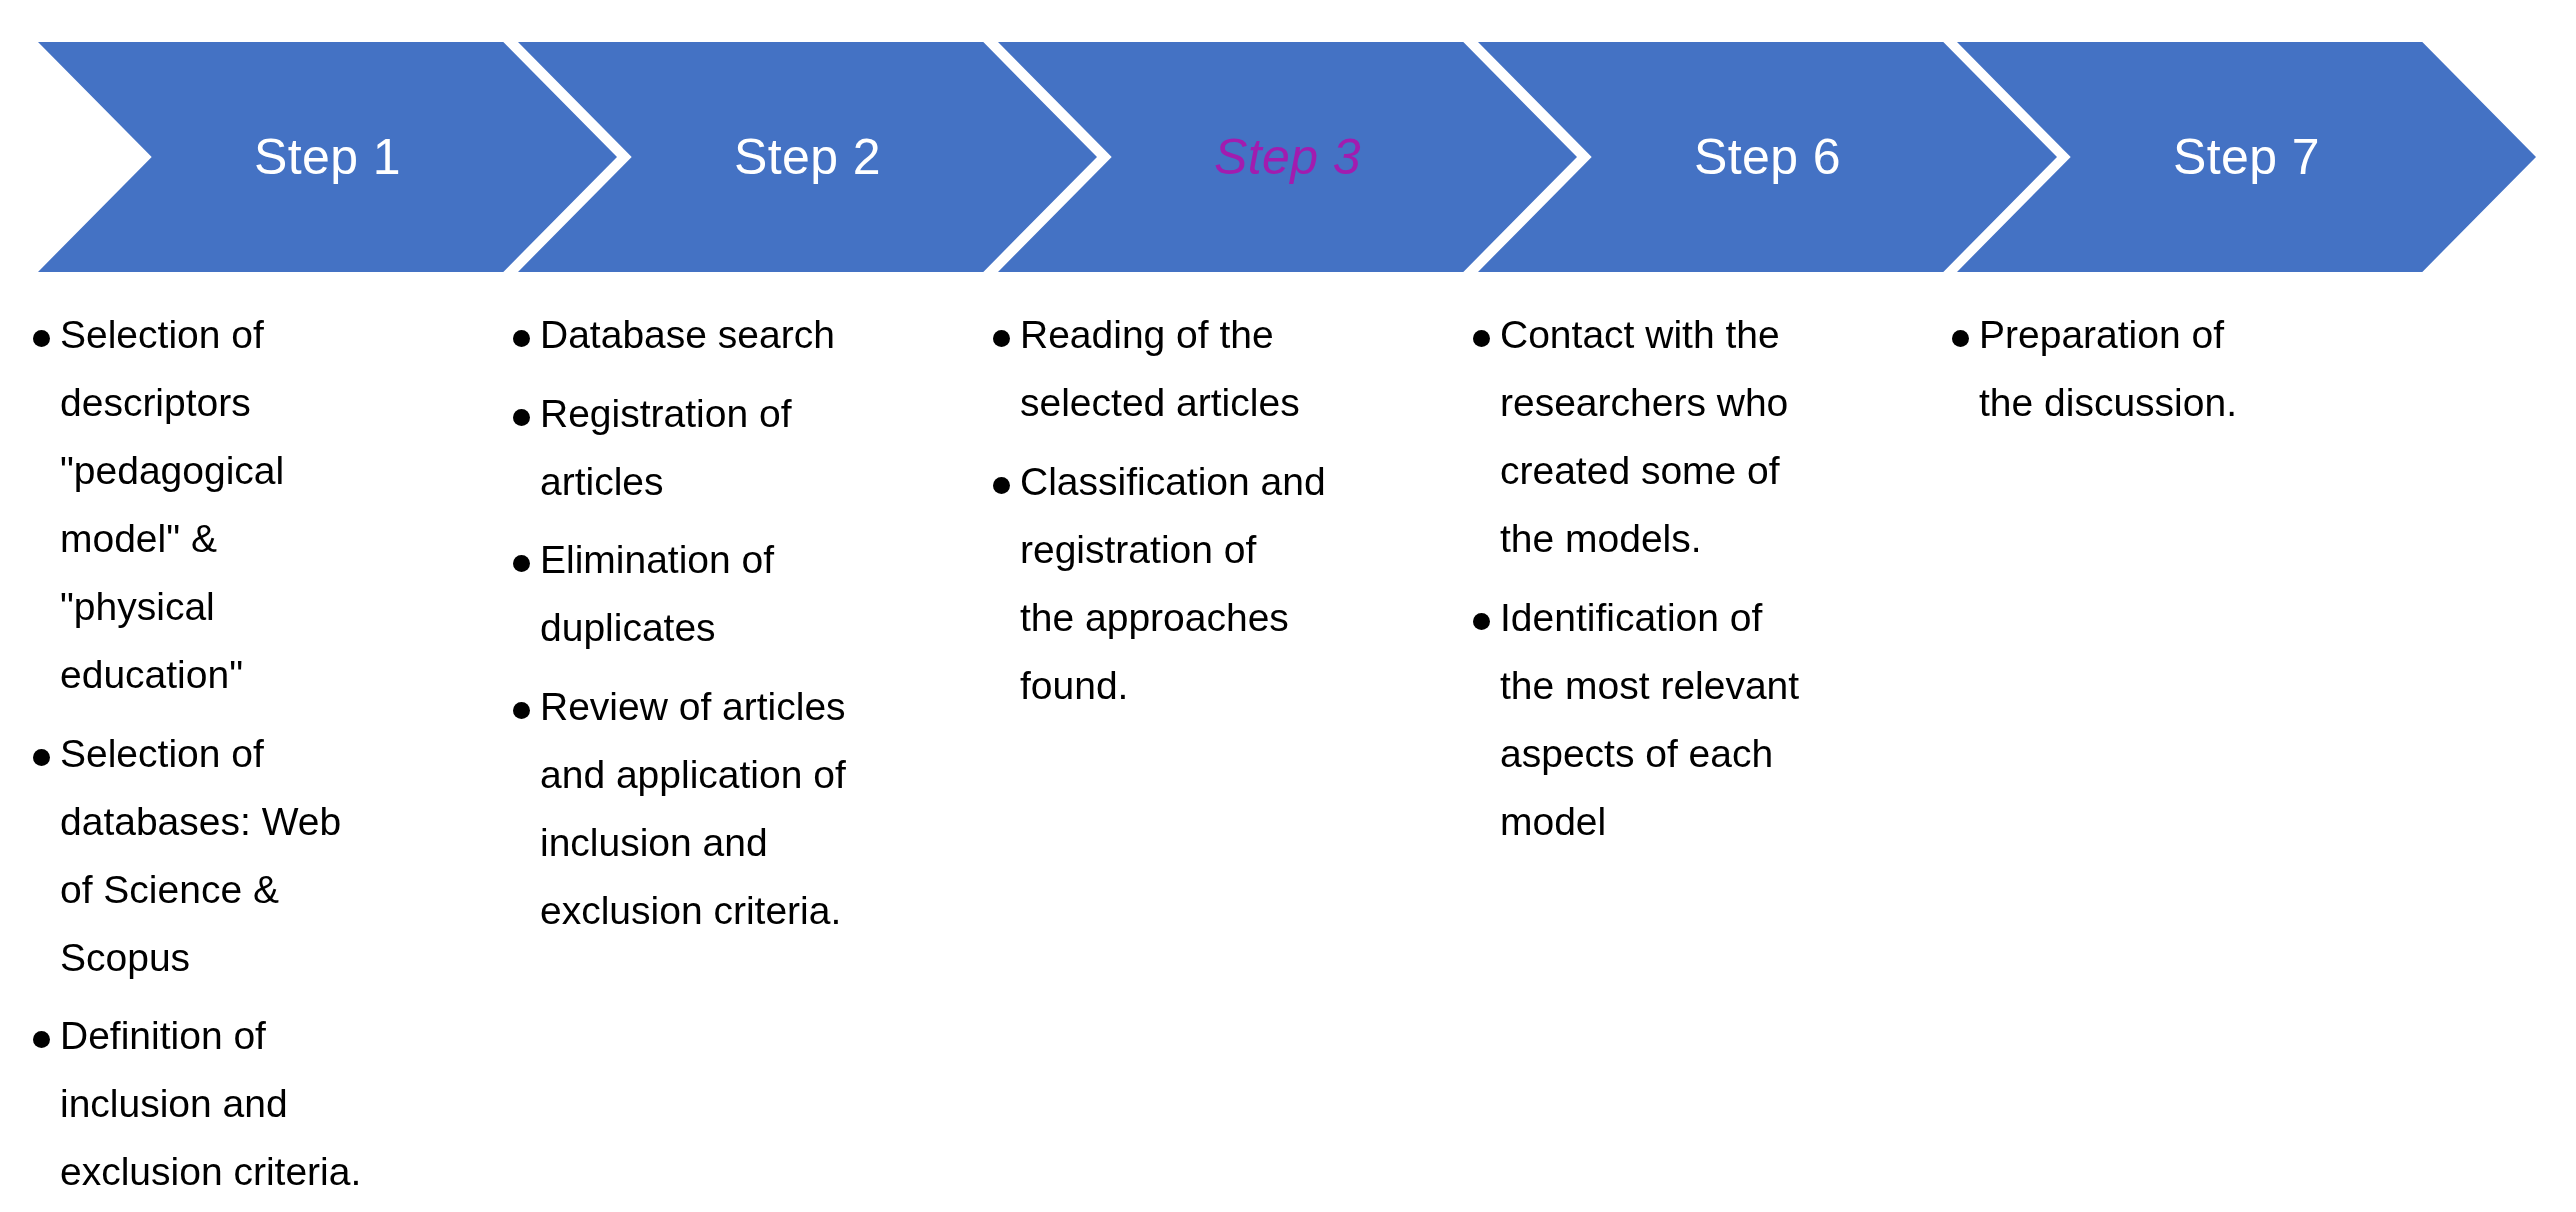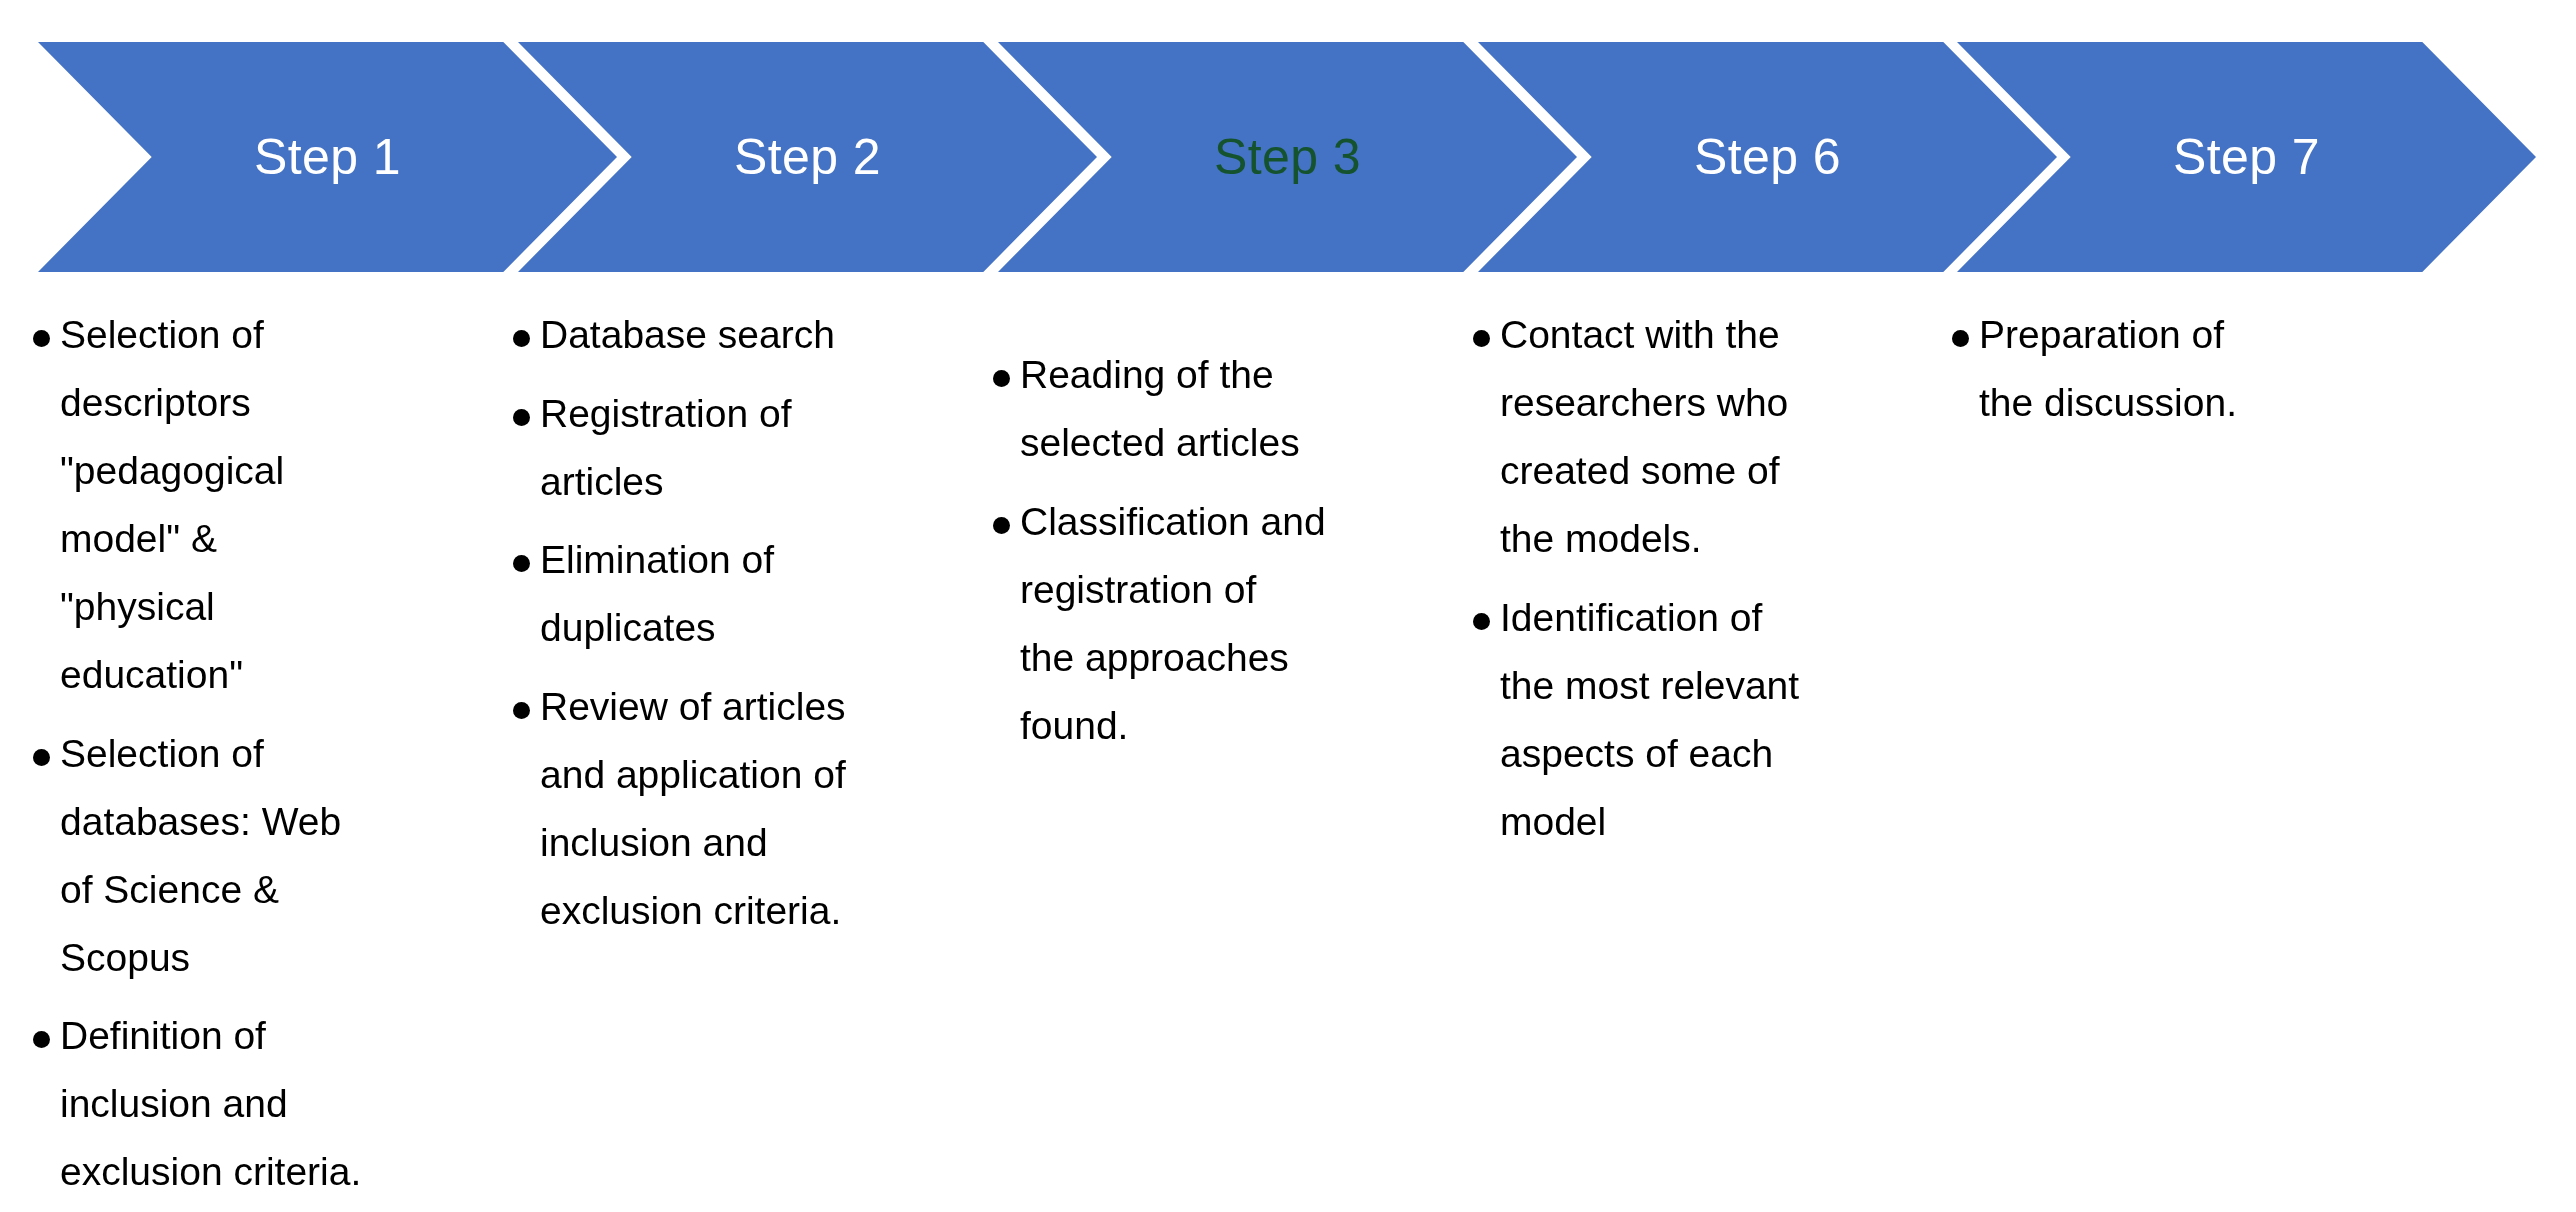--- a/index.html
+++ b/index.html
@@ -46,21 +46,21 @@
       <div class="chevron" style="left: 518px;">
     <svg width="579" height="230" viewBox="0 0 713 283" aria-hidden="true">
       <polygon points="0,0 573,0 713,141.5 573,283 0,283 140,141.5" fill="#4472C4"></polygon>
     </svg>
     <div class="chev-label" style="color: rgb(255, 255, 255);">Step 2</div>
   </div>
       <div class="chevron" style="left: 998px;">
     <svg width="579" height="230" viewBox="0 0 713 283" aria-hidden="true">
       <polygon points="0,0 573,0 713,141.5 573,283 0,283 140,141.5" fill="#4472C4"></polygon>
     </svg>
-    <div class="chev-label" style="color: #14532d;">Step 3</div>
+    <div class="chev-label" style="color: #a21caf; font-style: italic;">Step 3</div>
   </div>
       <div class="chevron" style="left: 1478px;">
     <svg width="579" height="230" viewBox="0 0 713 283" aria-hidden="true">
       <polygon points="0,0 573,0 713,141.5 573,283 0,283 140,141.5" fill="#4472C4"></polygon>
     </svg>
     <div class="chev-label" style="color: rgb(255, 255, 255);">Step 6</div>
   </div>
       <div class="chevron" style="left: 1957px;">
     <svg width="579" height="230" viewBox="0 0 713 283" aria-hidden="true">
       <polygon points="0,0 573,0 713,141.5 573,283 0,283 140,141.5" fill="#4472C4"></polygon>
@@ -77,21 +77,21 @@
         </ul>
   </div>
       <div class="col" style="left: 513px;">
     <ul class="bullets">
           <li class="bullet"><span class="dot" style="background: rgb(0, 0, 0);"></span>Database search</li>
           <li class="bullet"><span class="dot" style="background: rgb(0, 0, 0);"></span>Registration of<br>articles</li>
           <li class="bullet"><span class="dot" style="background: rgb(0, 0, 0);"></span>Elimination of<br>duplicates</li>
           <li class="bullet"><span class="dot" style="background: rgb(0, 0, 0);"></span>Review of articles<br>and application of<br>inclusion and<br>exclusion criteria.</li>
         </ul>
   </div>
-      <div class="col" style="left: 993px; margin-top: 40px;">
+      <div class="col" style="left: 993px;">
     <ul class="bullets">
           <li class="bullet"><span class="dot" style="background: rgb(0, 0, 0);"></span>Reading of the<br>selected articles</li>
           <li class="bullet"><span class="dot" style="background: rgb(0, 0, 0);"></span>Classification and<br>registration of<br>the approaches<br>found.</li>
         </ul>
   </div>
       <div class="col" style="left: 1473px;">
     <ul class="bullets">
           <li class="bullet"><span class="dot" style="background: rgb(0, 0, 0);"></span>Contact with the<br>researchers who<br>created some of<br>the models.</li>
           <li class="bullet"><span class="dot" style="background: rgb(0, 0, 0);"></span>Identification of<br>the most relevant<br>aspects of each<br>model</li>
         </ul>

